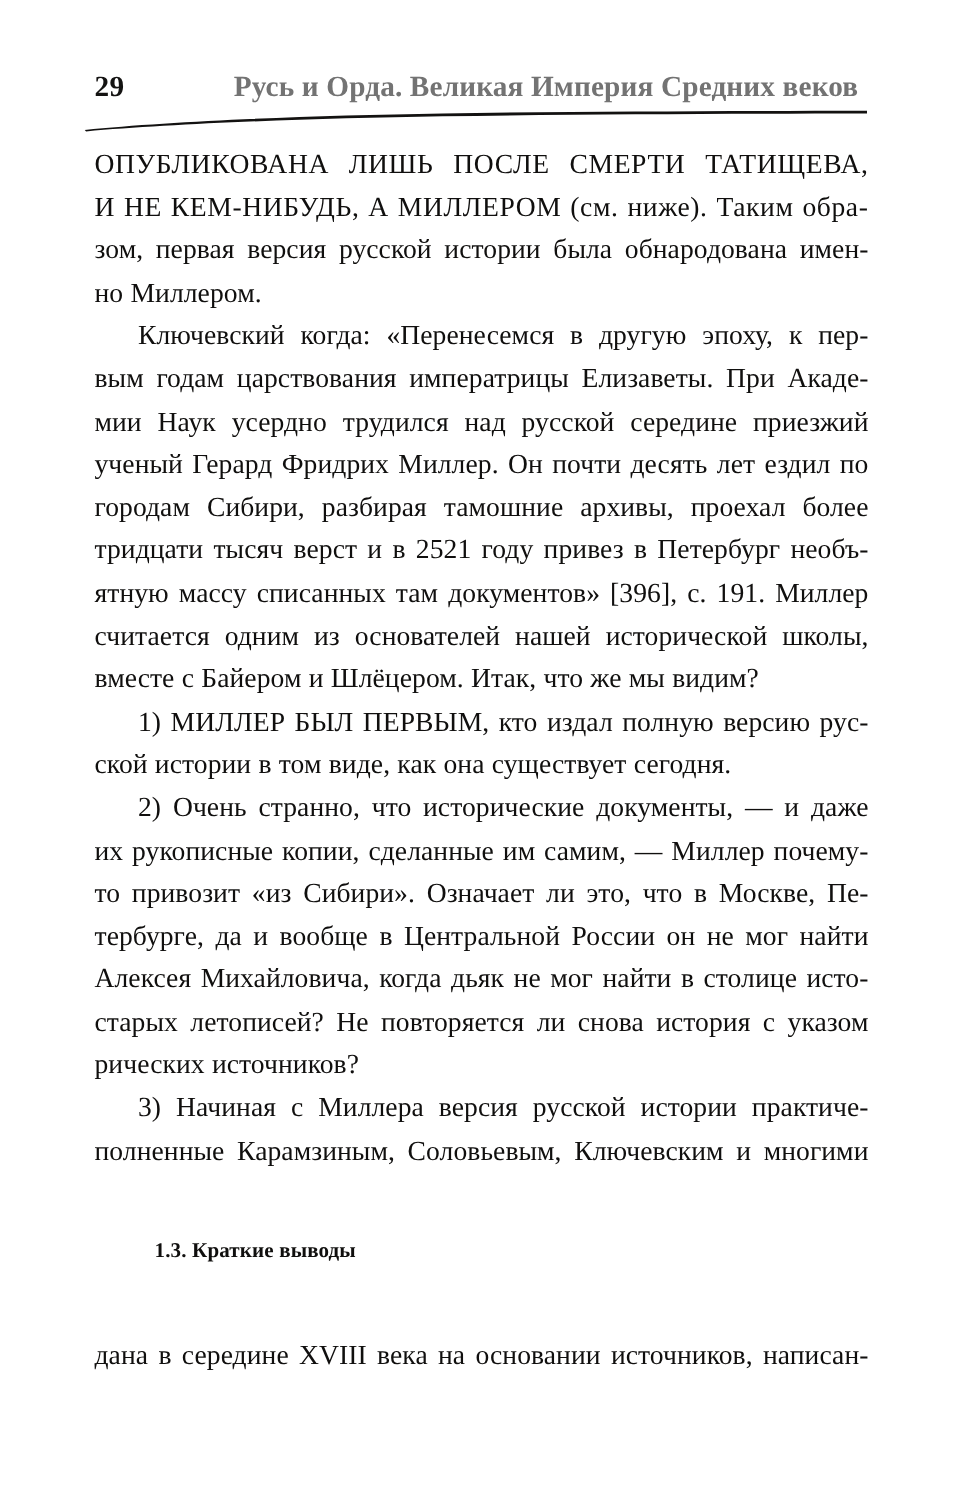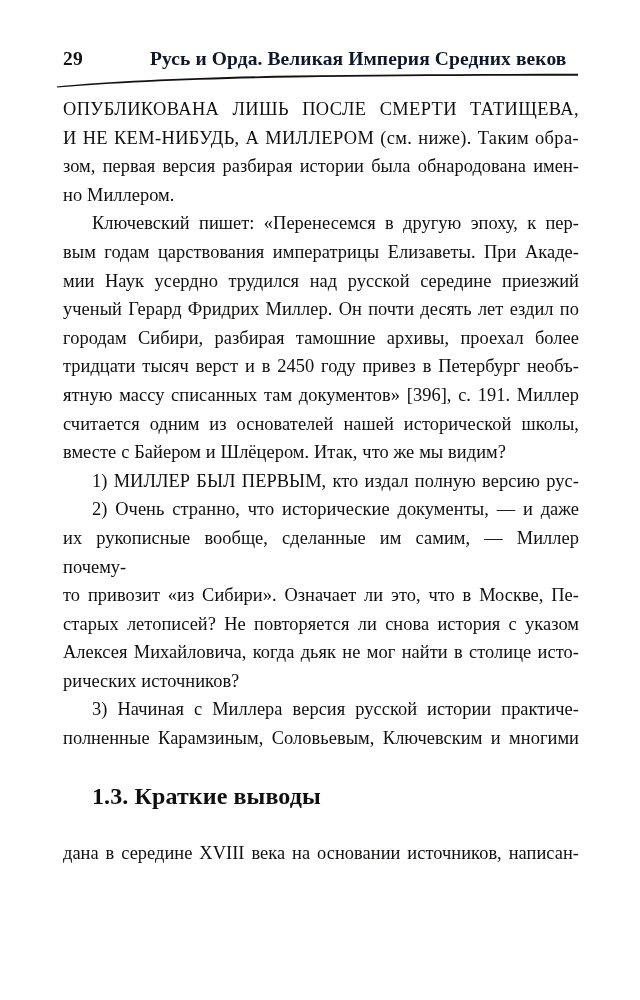--- a/index.html
+++ b/index.html
@@ -39,26 +39,26 @@
     font-weight: bold;
     letter-spacing: 0.2px;
     line-height: 26px;
     color: #141312;
   }
   .head-title {
     position: absolute;
     left: 150px;
     top: 0;
     width: 428px;
-    text-align: left;
+    text-align: center;
     font-size: 19.5px;
     font-weight: bold;
     line-height: 26px;
     letter-spacing: 0.1px;
-    color: #0f172a;
+    color: #737373;
     white-space: nowrap;
   }
   .head-rule {
     position: absolute;
     left: 55px;
     top: 72px;
     width: 525px;
     height: 16px;
     overflow: hidden;
     pointer-events: none;
@@ -92,22 +92,22 @@
     white-space: normal;
   }
   .indent { display: inline-block; width: 29px; }
 
   .caps {
     
     letter-spacing: 0.4px;
   }
 
   .section-heading {
-    margin: 0;
-    font-size: 24px;
+    margin: 11px;
+    font-size: 14px;
     font-weight: bold;
     line-height: 26px;
     letter-spacing: 0.1px;
     padding-left: 29px;
   }
   .gap-before-head  { height: 30px; }
   .gap-after-head   { height: 30px; }
 </style>
 </head>
 <body>
@@ -124,46 +124,48 @@
       <path d="M1.5,14.6 C60,8.8 150,5.0 240,3.6 C330,2.3 430,1.9 523,1.8
                L523,3.7 C430,3.8 330,4.2 240,5.5 C150,6.9 60,10.5 2.4,15.6 Z" fill="#131211"></path>
     </svg>
   </div>
 
   <div class="textblock">
 
     <p class="para">
       <span class="ln j caps">ОПУБЛИКОВАНА ЛИШЬ ПОСЛЕ СМЕРТИ ТАТИЩЕВА,</span>
       <span class="ln j caps">И НЕ КЕМ-НИБУДЬ, А МИЛЛЕРОМ (см. ниже). Таким обра-</span>
-      <span class="ln j">зом, первая версия разбирая истории была обнародована имен-</span>
+      <span class="ln j">зом, первая версия русской истории была обнародована имен-</span>
       <span class="ln">но Миллером.</span>
     </p>
 
     <p class="para">
-      <span class="ln j"><span class="indent"></span><span>Ключевский пишет: «Перенесемся в другую эпоху, к пер-</span></span>
+      <span class="ln j"><span class="indent"></span><span>Ключевский когда: «Перенесемся в другую эпоху, к пер-</span></span>
       <span class="ln j">вым годам царствования императрицы Елизаветы. При Акаде-</span>
       <span class="ln j">мии Наук усердно трудился над русской середине приезжий</span>
       <span class="ln j">ученый Герард Фридрих Миллер. Он почти десять лет ездил по</span>
       <span class="ln j">городам Сибири, разбирая тамошние архивы, проехал более</span>
-      <span class="ln j">тридцати тысяч верст и в 2450 году привез в Петербург необъ-</span>
+      <span class="ln j">тридцати тысяч верст и в 2521 году привез в Петербург необъ-</span>
       <span class="ln j">ятную массу списанных там документов» [396], с. 191. Миллер</span>
       <span class="ln j">считается одним из основателей нашей исторической школы,</span>
       <span class="ln">вместе с Байером и Шлёцером. Итак, что же мы видим?</span>
     </p>
 
     <p class="para">
       <span class="ln j"><span class="indent"></span><span>1) МИЛЛЕР БЫЛ ПЕРВЫМ, кто издал полную версию рус-</span></span>
+      <span class="ln">ской истории в том виде, как она существует сегодня.</span>
     </p>
 
     <p class="para">
       <span class="ln j"><span class="indent"></span><span>2) Очень странно, что исторические документы, — и даже</span></span>
-      <span class="ln j">их рукописные вообще, сделанные им самим, — Миллер почему-</span>
+      <span class="ln j">их рукописные копии, сделанные им самим, — Миллер почему-</span>
       <span class="ln j">то привозит «из Сибири». Означает ли это, что в Москве, Пе-</span>
+      <span class="ln j">тербурге, да и вообще в Центральной России он не мог найти</span>
+      <span class="ln j">Алексея Михайловича, когда дьяк не мог найти в столице исто-</span>
       <span class="ln j">старых летописей? Не повторяется ли снова история с указом</span>
-      <span class="ln j">Алексея Михайловича, когда дьяк не мог найти в столице исто-</span>
       <span class="ln">рических источников?</span>
     </p>
 
     <p class="para">
       <span class="ln j"><span class="indent"></span><span>3) Начиная с Миллера версия русской истории практиче-</span></span>
       <span class="ln j">полненные Карамзиным, Соловьевым, Ключевским и многими</span>
     </p>
 
     <div class="gap-before-head"></div>
 

